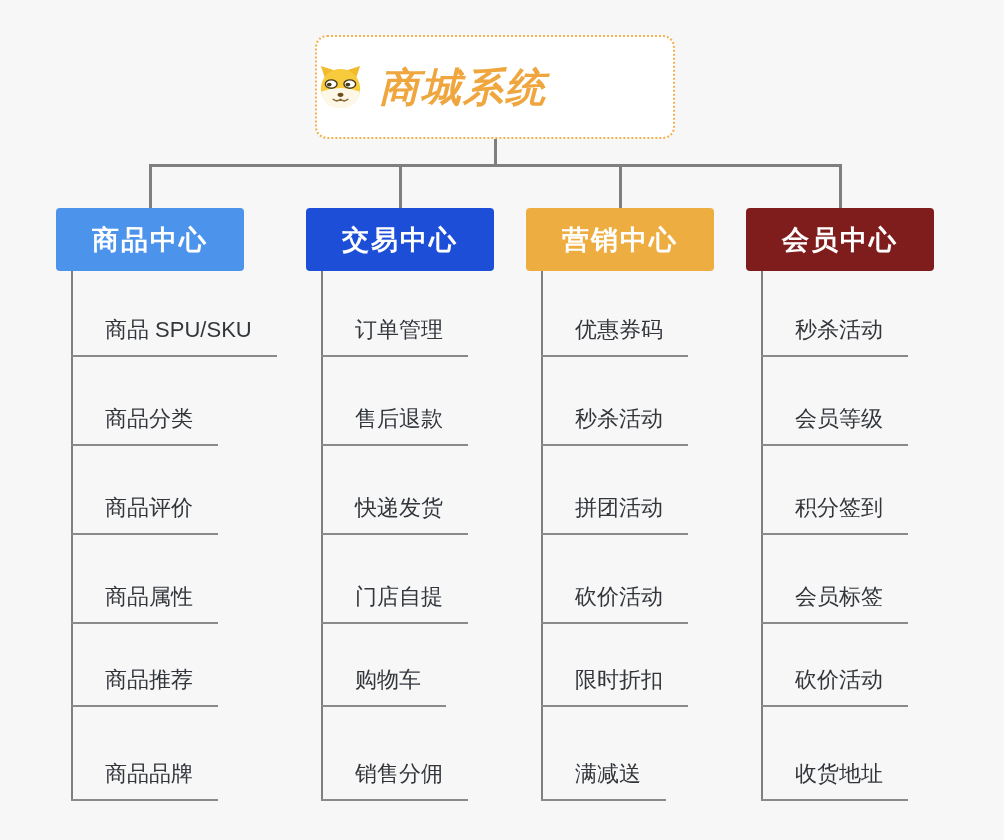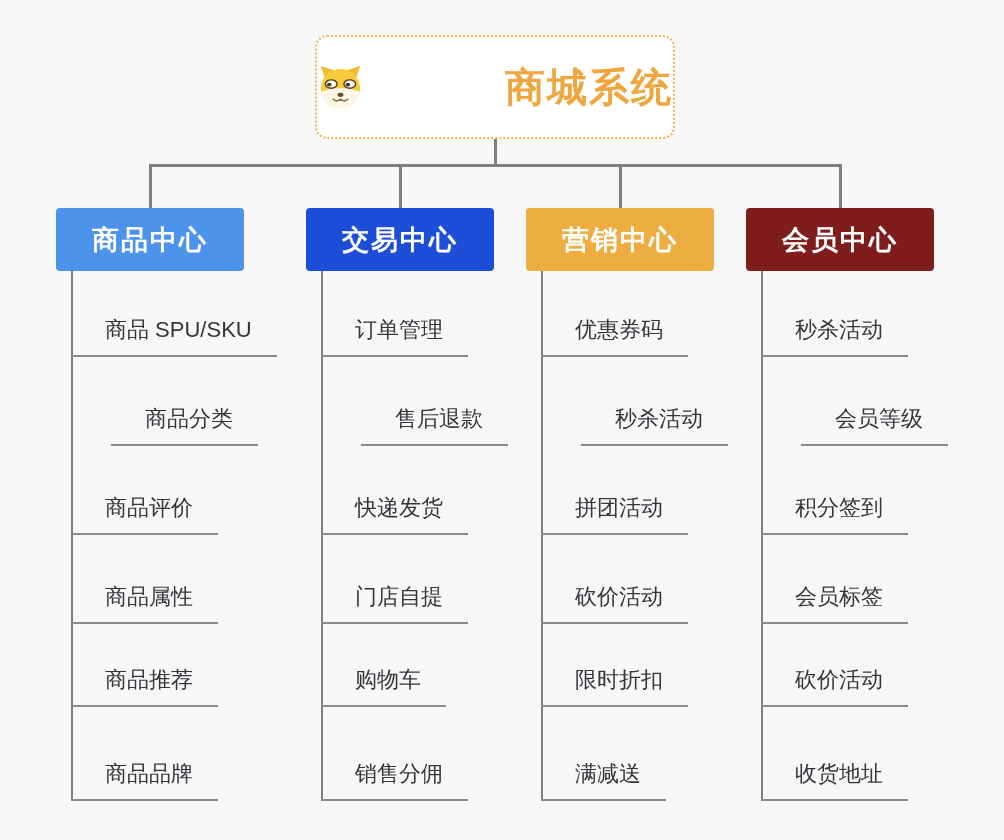--- a/index.html
+++ b/index.html
@@ -22,23 +22,24 @@
     width:1004px;height:840px;
     background:var(--background);
   }
   
   .root-node{
     position:absolute;
     left:315px;top:35px;width:360px;height:104px;
     background:#FFFFFF;
     border:2px dotted var(--root-border);
     border-radius:12px;
-    display:flex;align-items:center;justify-content:space-between;
+    display:flex;align-items:center;justify-content:flex-start;
     gap:15px;
     cursor:default;
+    font-style:italic;
   }
   .root-title{
     font-size:40px;
     font-weight:bold;
     letter-spacing:2px;
     color:var(--root-text);
     white-space:nowrap;
   }
   
   .line{position:absolute;background:var(--connector);}
@@ -69,21 +70,21 @@
     position:absolute;
     left:0;
     padding:0 25px 8px 34px;
     border-bottom:2px solid var(--child-line);
     font-size:22px;
     line-height:34px;
     color:var(--child-text);
     white-space:nowrap;
     cursor:default;
   }
-  .r0{top:313px;} .r1{top:402px;margin-left:40px;} .r2{top:491px;} .r3{top:580px;} .r4{top:663px;} .r5{top:757px;}
+  .r0{top:313px;} .r1{top:402px;} .r2{top:491px;} .r3{top:580px;} .r4{top:663px;} .r5{top:757px;}
   .dog-icon{display:block;flex:0 0 auto;}
 </style>
 </head>
 <body>
 
 <div class="canvas">
 
   <div class="line root-stem"></div>
   <div class="line trunk"></div>
   <div class="line stem stem-0"></div>

